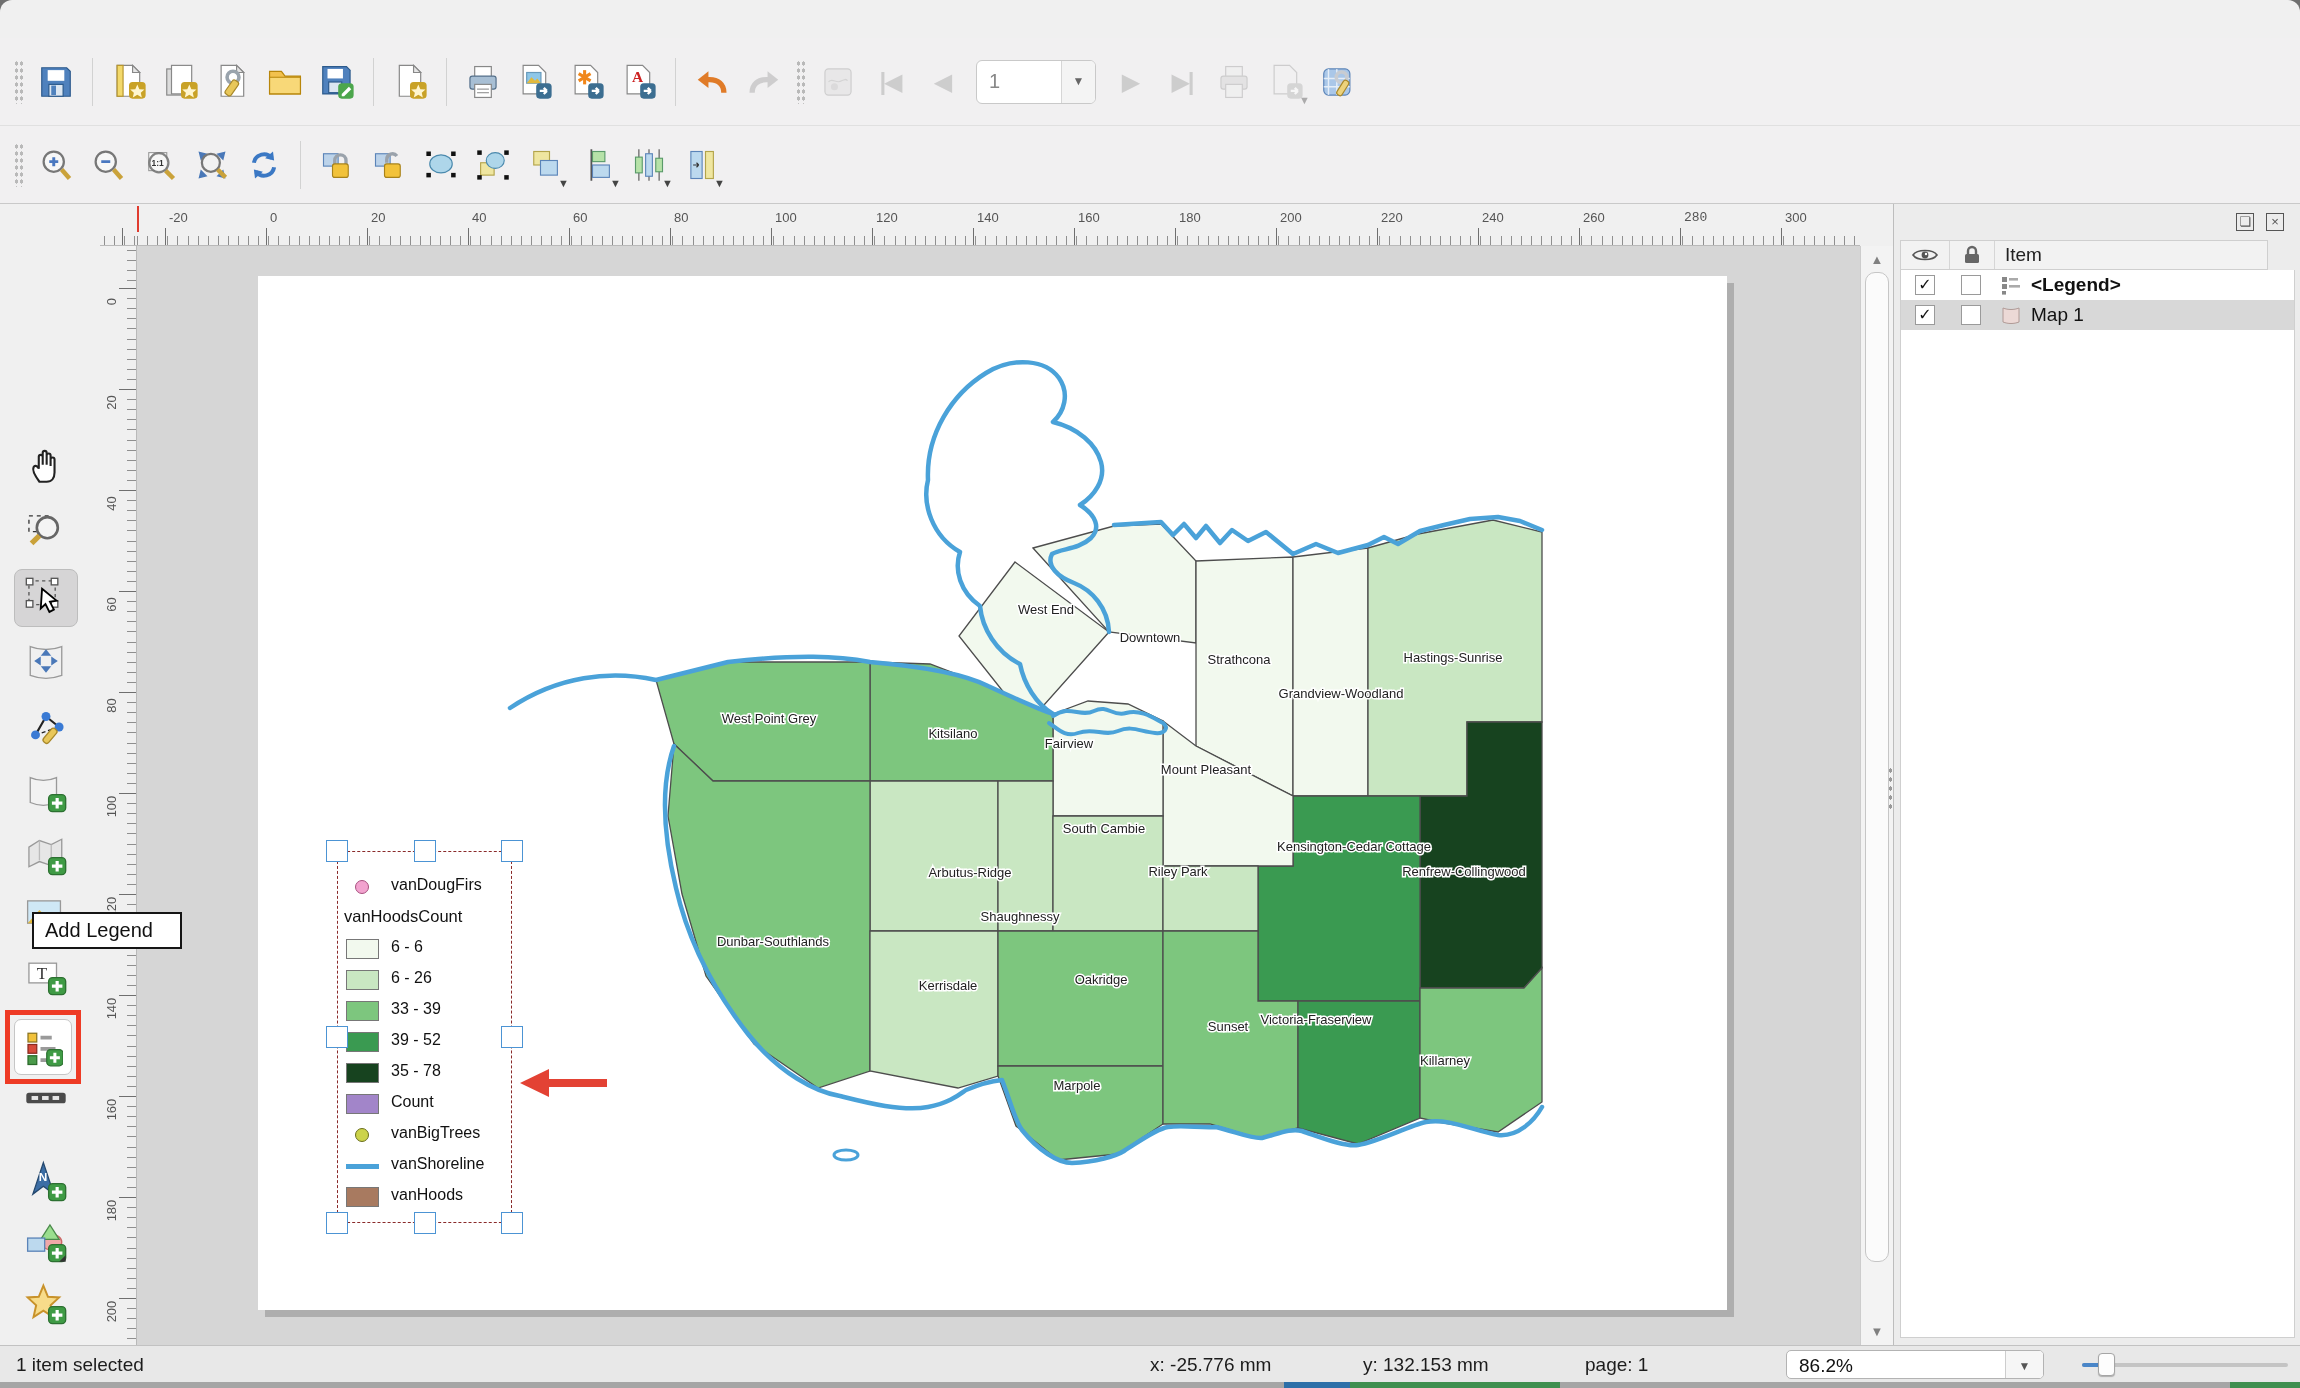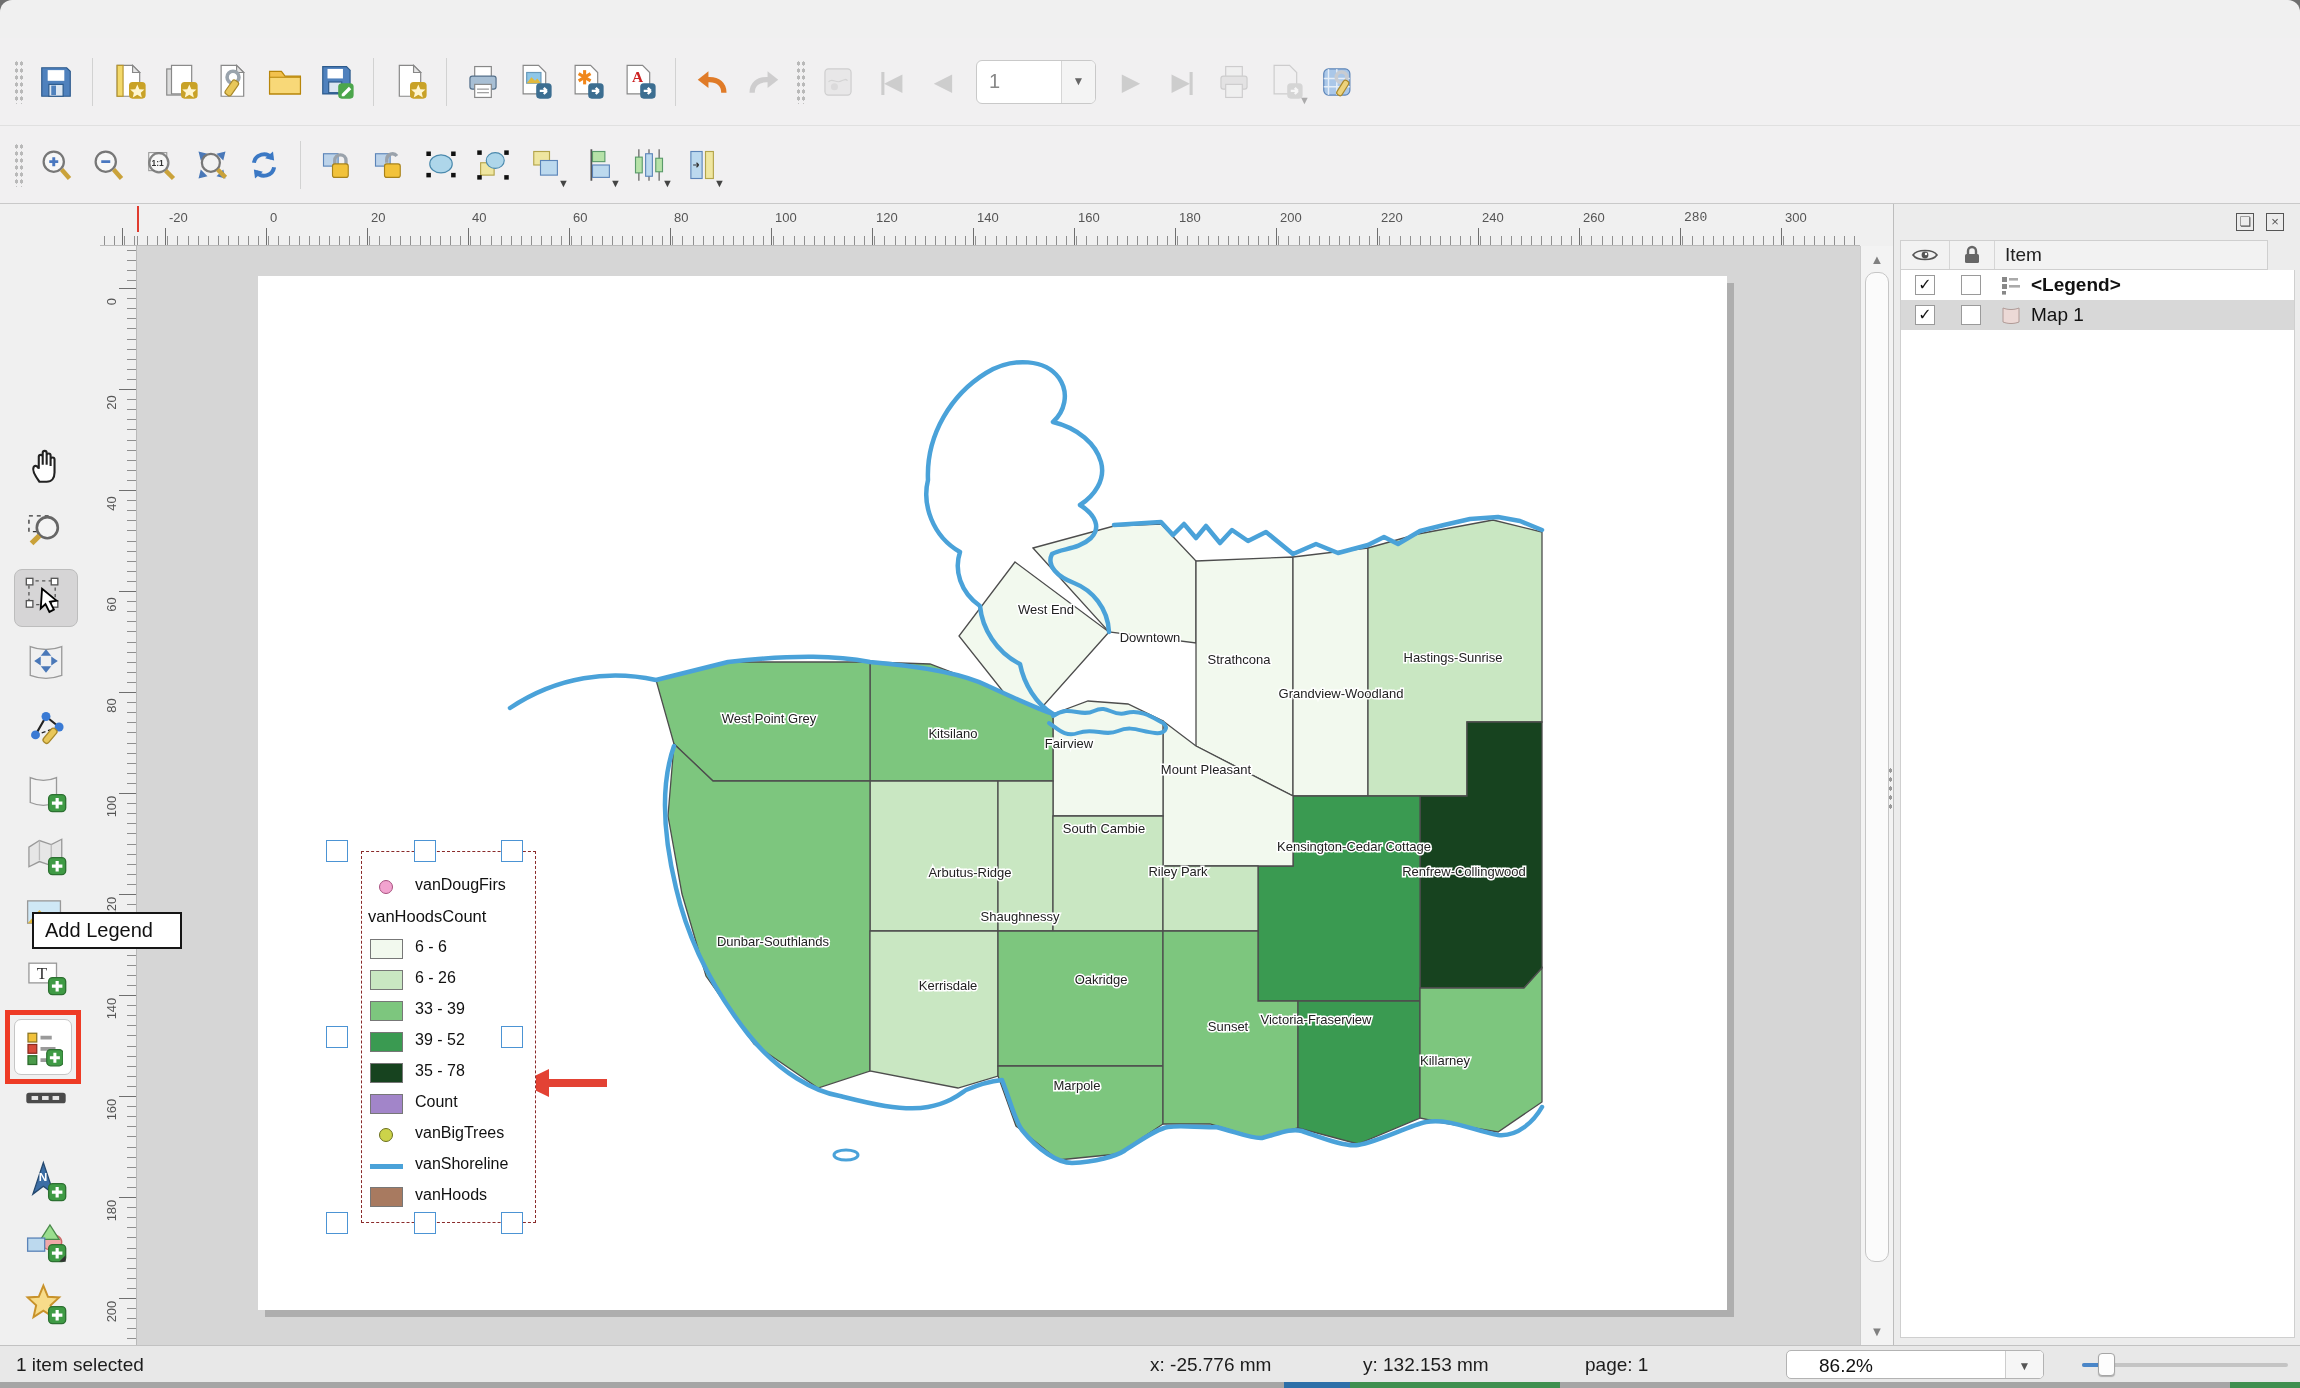--- a/index.html
+++ b/index.html
@@ -51,21 +51,21 @@
   .ruler-left .major{position:absolute;top:0;right:0;height:100%;width:17px;
     background:repeating-linear-gradient(180deg,#6f6f6f 0 1px,transparent 1px 101px);background-position-y:42px;}
   .rl-label{position:absolute;left:-9px;width:40px;text-align:center;font-size:13px;color:#555;transform:rotate(-90deg);}
   .ruler-corner{position:absolute;left:100px;top:204px;width:37px;height:42px;background:#f0f0f0;border-right:1px solid #c9c9c9;border-bottom:1px solid #b9b9b9;}
   
   .canvas{position:absolute;left:137px;top:246px;width:1723px;height:1099px;background:#d6d6d6;overflow:hidden;}
   .page{position:absolute;left:121px;top:30px;width:1469px;height:1034px;background:#ffffff;box-shadow:7px 7px 0 #aeaeae;}
   .page svg{position:absolute;left:0;top:0;}
   .region-label{font-size:13px;fill:#222;paint-order:stroke;stroke:#ffffff;stroke-width:3px;text-anchor:middle;font-family:"Liberation Sans",sans-serif;}
   
-  .legend-box{position:absolute;left:79px;top:575px;width:175px;height:372px;background:#fff;border:1px dashed #8a2a2a;z-index:4;overflow:hidden;margin-left:24px;}
+  .legend-box{position:absolute;left:79px;top:575px;width:175px;height:372px;background:#fff;border:1px dashed #8a2a2a;z-index:4;overflow:hidden;}
   .legend-row{position:absolute;left:0;width:100%;height:26px;}
   .legend-row .sym-rect{position:absolute;left:8px;top:3px;width:33px;height:20px;border:1px solid #777;}
   .legend-row .sym-circle{position:absolute;left:17px;top:6px;width:14px;height:14px;border-radius:50%;border:1.5px solid #777;}
   .legend-row .sym-line{position:absolute;left:8px;top:11px;width:33px;height:5px;}
   .legend-row .ltext{position:absolute;left:53px;top:2px;font-size:16px;color:#111;}
   .legend-row.group .ltext{left:6px;}
   .handle{position:absolute;width:22px;height:22px;background:#fff;border:1.5px solid #4c94d4;z-index:5;}
   
   .vscroll{position:absolute;left:1860px;top:246px;width:33px;height:1099px;background:#f3f3f3;border-left:1px solid #cccccc;}
   .vs-arrow{position:absolute;left:0;width:100%;text-align:center;font-size:13px;color:#808080;}
@@ -83,21 +83,21 @@
   .ip-row{height:30px;display:flex;align-items:center;}
   .ip-row.selected{background:#d8d8d8;}
   .ip-check{width:20px;height:20px;background:#fff;border:1px solid #9a9a9a;margin-left:14px;font-size:16px;line-height:18px;text-align:center;color:#111;font-weight:bold;}
   .ip-check.lock{margin-left:26px;}
   .ip-icon{margin-left:20px;width:20px;height:20px;}
   .ip-label{font-size:19px;color:#111;margin-left:10px;}
   .ip-label.bold{font-weight:bold;}
   
   .statusbar{position:absolute;left:0;top:1345px;width:100%;height:37px;background:#e8e8e8;border-top:1px solid #c2c2c2;}
   .sb-text{position:absolute;top:8px;font-size:19px;color:#1c1c1c;}
-  .zoom-combo{position:absolute;left:1786px;top:4px;width:258px;height:29px;background:#fff;border:1px solid #b3b3b3;border-radius:5px;display:flex;overflow:hidden;padding-left:20px;}
+  .zoom-combo{position:absolute;left:1786px;top:4px;width:258px;height:29px;background:#fff;border:1px solid #b3b3b3;border-radius:5px;display:flex;overflow:hidden;}
   .zoom-combo .val{flex:1;font-size:19px;color:#111;padding:4px 0 0 12px;}
   .zoom-combo .dd{width:38px;border-left:1px solid #cdcdcd;background:#f6f6f6;text-align:center;padding-top:8px;font-size:12px;color:#555;}
   .slider-track{position:absolute;left:2082px;top:17px;width:206px;height:4px;background:#c4c4c4;border-radius:2px;}
   .slider-fill{position:absolute;left:2082px;top:17px;width:20px;height:4px;background:#4a86c8;border-radius:2px;}
   .slider-thumb{position:absolute;left:2098px;top:7px;width:17px;height:23px;background:#fdfdfd;border:1px solid #a5a5a5;border-radius:4px;box-shadow:0 1px 1px rgba(0,0,0,.25);}
   
   .behind{position:absolute;left:0;top:1382px;width:100%;height:6px;background:#a5a5a5;}
   .behind .green1{position:absolute;left:1350px;width:210px;height:6px;background:#3f8f4f;}
   .behind .blue1{position:absolute;left:1284px;width:66px;height:6px;background:#2d6fa8;}
   .behind .green2{position:absolute;left:2230px;width:70px;height:6px;background:#3f8f4f;}

